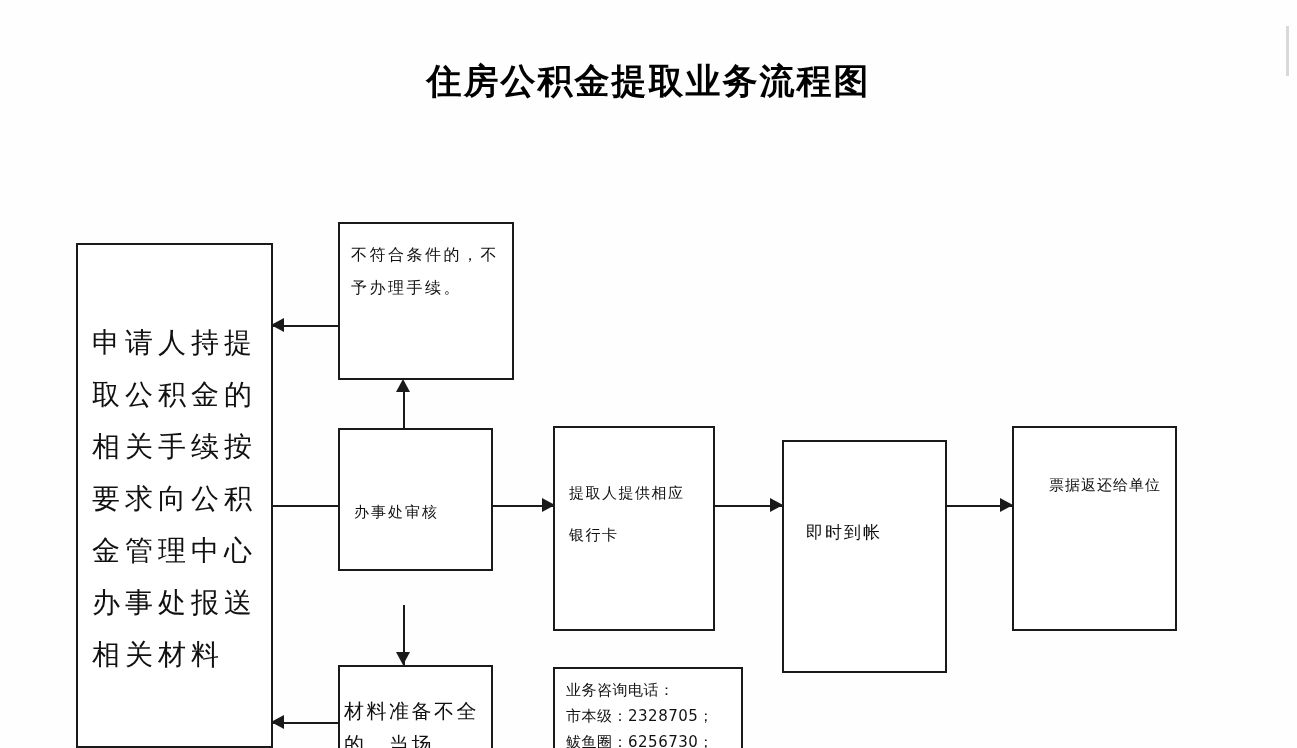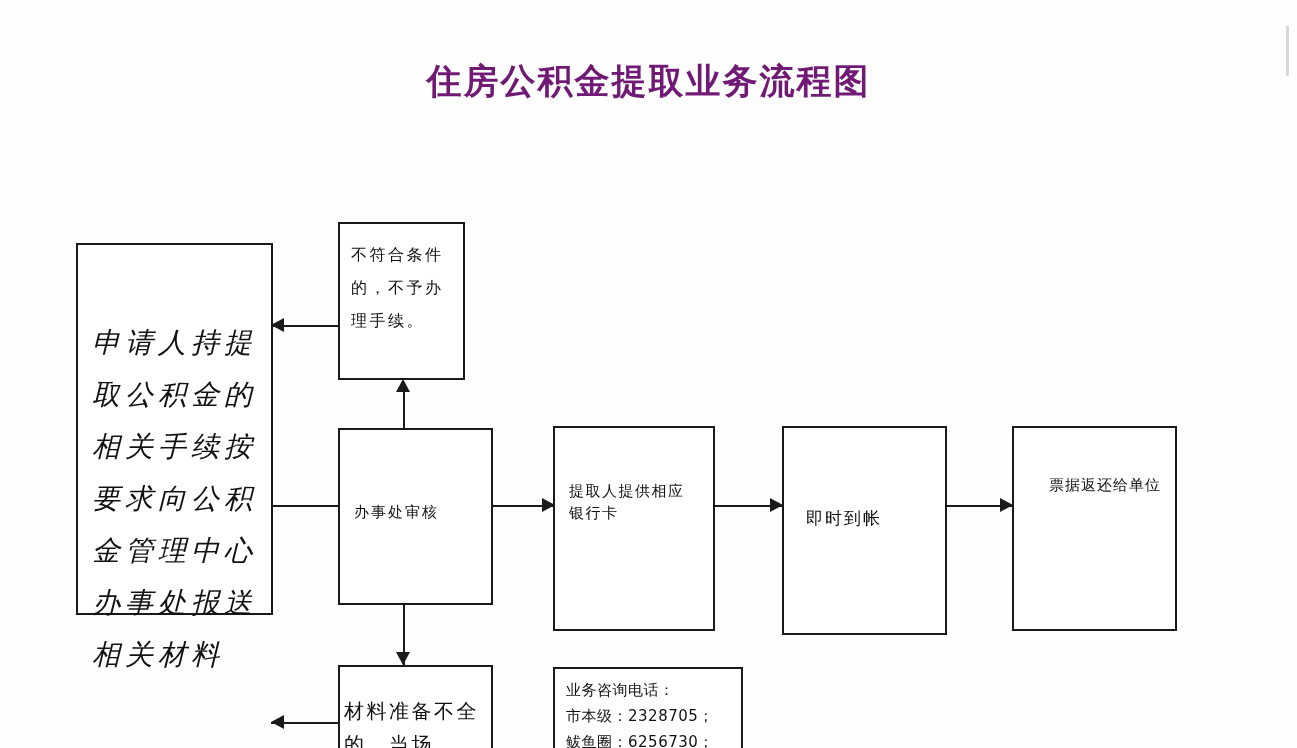--- a/index.html
+++ b/index.html
@@ -22,21 +22,21 @@
   
   .title {
     position: absolute;
     left: 0;
     top: 58px;
     width: 1297px;
     text-align: center;
     font-size: 35px;
     font-weight: bold;
     letter-spacing: 2px;
-    color: #701a75;
+    color: #000000;
     font-family: "DejaVu Serif", "Liberation Serif", serif;
     white-space: nowrap;
   }
 
   
   .box {
     position: absolute;
     box-sizing: border-box;
     border: 2px solid #1a1a1a;
     background: #ffffff;
@@ -48,86 +48,84 @@
     box-sizing: border-box;
     color: #111111;
     font-family: "DejaVu Sans", "Liberation Sans", sans-serif;
   }
 
   
   #box-apply {
     left: 76px;
     top: 243px;
     width: 197px;
-    height: 372px;
-    font-style: italic;
+    height: 505px;
   }
   #box-apply .txt {
     top: 72px;
     padding: 0 14px;
     font-size: 28px;
     line-height: 52px;
     letter-spacing: 5px;
     text-align: left;
   }
 
   
   #box-reject {
     left: 338px;
     top: 222px;
-    width: 127px;
+    width: 176px;
     height: 158px;
   }
   #box-reject .txt {
     top: 14px;
     padding: 0 11px;
     font-size: 16px;
     line-height: 33px;
     letter-spacing: 2.5px;
     text-align: left;
   }
 
   
   #box-review {
     left: 338px;
     top: 428px;
     width: 155px;
-    height: 177px;
+    height: 143px;
   }
   #box-review .txt {
     top: 73px;
     padding: 0 14px;
     font-size: 15px;
     letter-spacing: 2px;
     text-align: left;
   }
 
   
   #box-bank {
     left: 553px;
     top: 426px;
     width: 162px;
     height: 205px;
   }
   #box-bank .txt {
     top: 44px;
     padding: 0 14px;
     font-size: 15px;
-    line-height: 22px;
+    line-height: 42px;
     letter-spacing: 1.5px;
     text-align: left;
-    margin-top: 8px;
   }
 
   
   #box-instant {
     left: 782px;
-    top: 426px;
+    top: 440px;
     width: 165px;
-    height: 209px;
+    height: 233px;
   }
   #box-instant .txt {
     top: 79px;
     padding: 0 22px;
     font-size: 17px;
     letter-spacing: 2px;
     text-align: left;
   }
 
   

